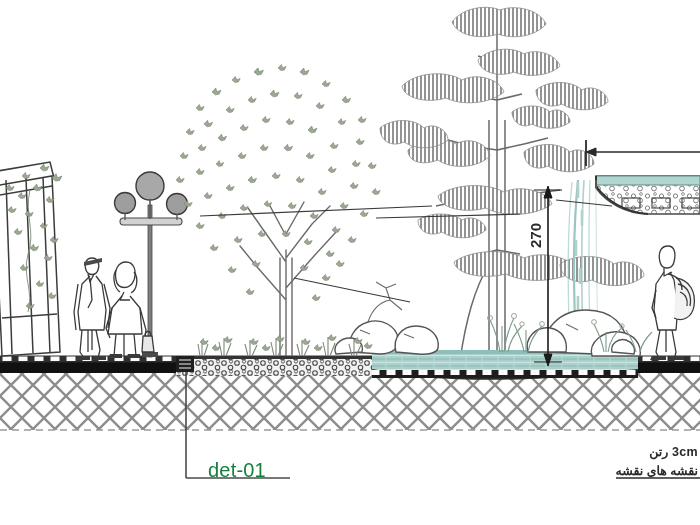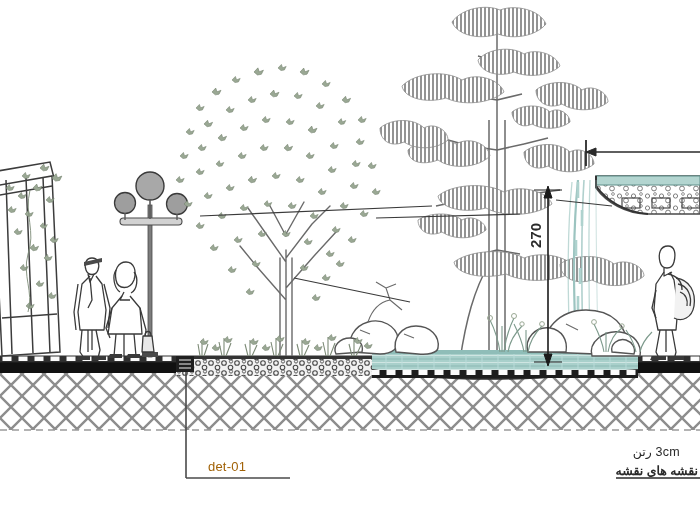--- a/index.html
+++ b/index.html
@@ -1,24 +1,24 @@
 <!DOCTYPE html>
 <html><head>
 <meta charset="utf-8">
 <style>
   html,body{margin:0;padding:0;background:#ffffff;}
   body{width:700px;height:525px;overflow:hidden;
        font-family:"Liberation Sans", sans-serif;}
   #stage{position:relative;width:700px;height:525px;background:#ffffff;}
   #stage svg{position:absolute;top:0;left:0;}
   .lbl{position:absolute;color:#2b2b2b;white-space:nowrap;}
-  #det01-label{left:208px;top:459px;font-size:13px;letter-spacing:.2px;color:#a16207;}
+  #det01-label{left:208px;top:459px;font-size:20px;letter-spacing:.2px;color:#15803d;}
   #dim270-label{left:527px;top:248px;font-size:15px;font-weight:600;color:#2b2b2b;
                 transform:rotate(-90deg);transform-origin:left top;}
-  #note-line1{right:20px;top:444px;font-size:12.5px;font-weight:400;color:#2a2a2a;
+  #note-line1{right:2px;top:444px;font-size:12.5px;font-weight:700;color:#2a2a2a;
               direction:rtl;text-align:right;letter-spacing:.3px;}
   #note-line2{right:2px;top:463px;font-size:12.5px;font-weight:700;color:#2a2a2a;
               direction:rtl;text-align:right;letter-spacing:.3px;}
 </style>
 </head>
 <body>
 
 <div id="stage">
 
 <svg width="700" height="525" viewBox="0 0 700 525">

